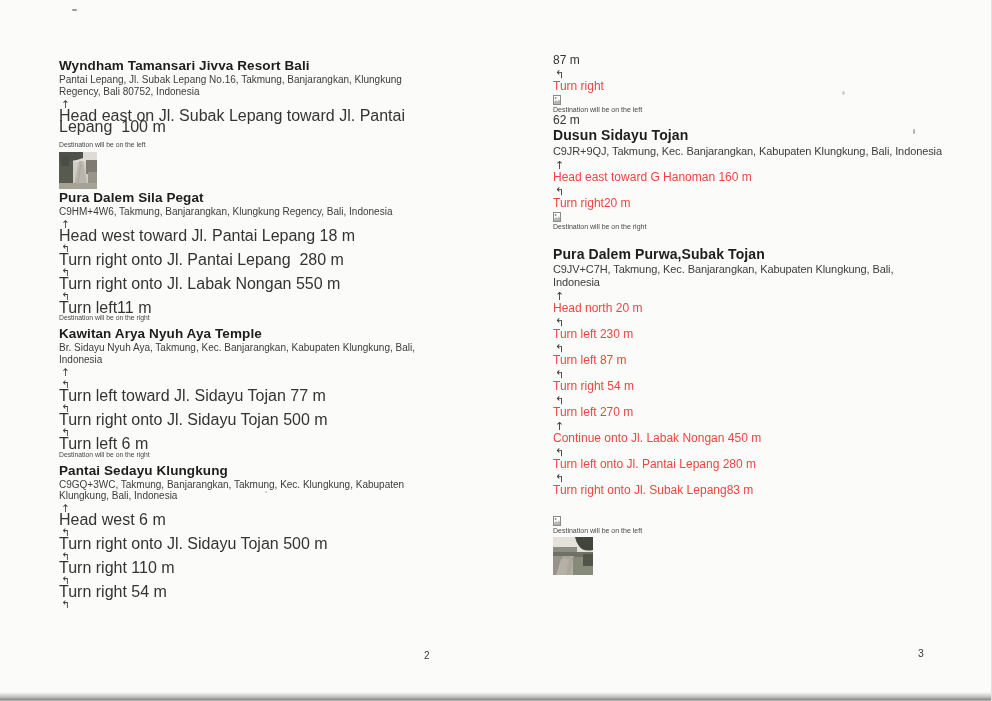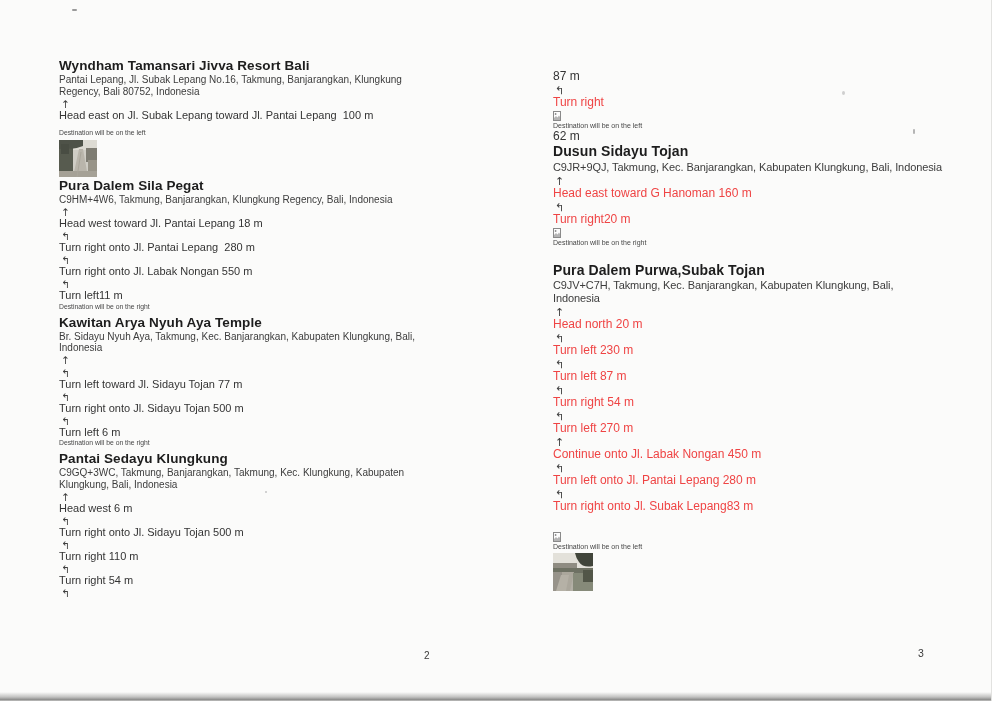--- a/index.html
+++ b/index.html
@@ -6,27 +6,27 @@
   body{
     position:relative;
     width:992px;height:701px;
     background:#fbfbfa;
     overflow:hidden;
     font-family:"Liberation Sans", sans-serif;
     color:#333;
   }
   .page-col{position:absolute;}
   #col-left{left:59px;top:57px;width:356px;}
-  #col-right{left:553px;top:70px;width:356px;}
+  #col-right{left:553px;top:54px;width:356px;}
 
   
   #col-left .place-title{font-size:13.5px;line-height:17px;font-weight:bold;color:#1d1d1d;letter-spacing:.1px;}
   #col-left .addr-line{font-size:10px;line-height:11.5px;color:#3c3c3c;white-space:nowrap;}
   #col-left .step-icon{font-size:10.5px;line-height:11px;margin-top:1.5px;padding-left:2px;color:#3e3e3e;}
-  #col-left .step-text{font-size:11px;line-height:11.5px;color:#343434;white-space:pre-wrap;}
+  #col-left .step-text{font-size:16px;line-height:11.5px;color:#343434;white-space:pre-wrap;}
   #col-left .note{font-size:6.8px;line-height:8px;color:#474747;margin-top:1px;}
   #col-left .photo{margin-top:3px;}
 
   
   #col-right .place-title{font-size:14px;line-height:17.5px;font-weight:bold;color:#1d1d1d;letter-spacing:.1px;}
   #col-right .addr-line{font-size:11px;line-height:13px;color:#3c3c3c;white-space:nowrap;letter-spacing:-.1px;}
   #col-right .step-icon{font-size:11px;line-height:11px;margin-top:2px;padding-left:2px;color:#3e3e3e;}
   #col-right .step-text{font-size:12px;line-height:13px;color:#ef4444;white-space:pre-wrap;}
   #col-right .note{font-size:7px;line-height:9px;color:#474747;}
   #col-right .distance{font-size:12px;line-height:13px;color:#343434;}

